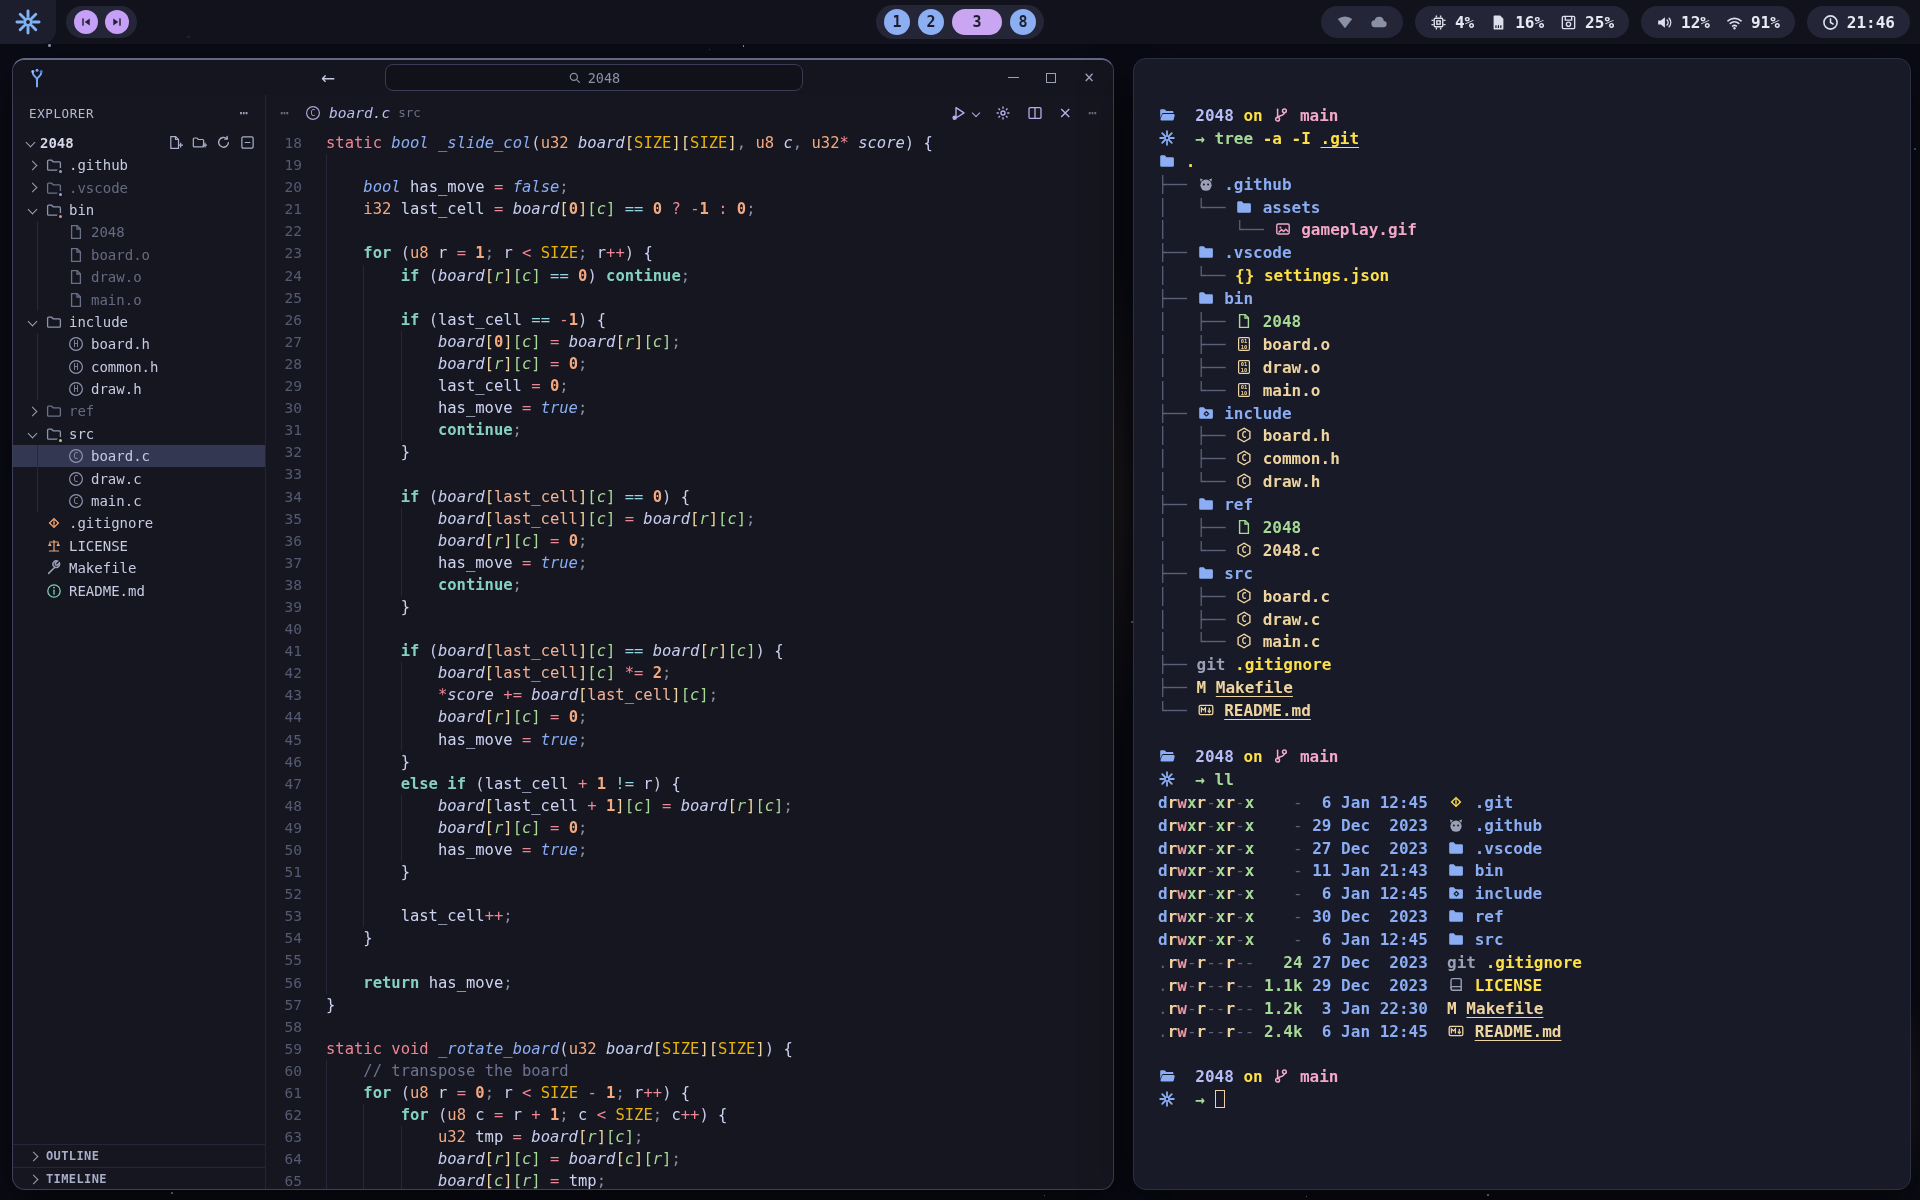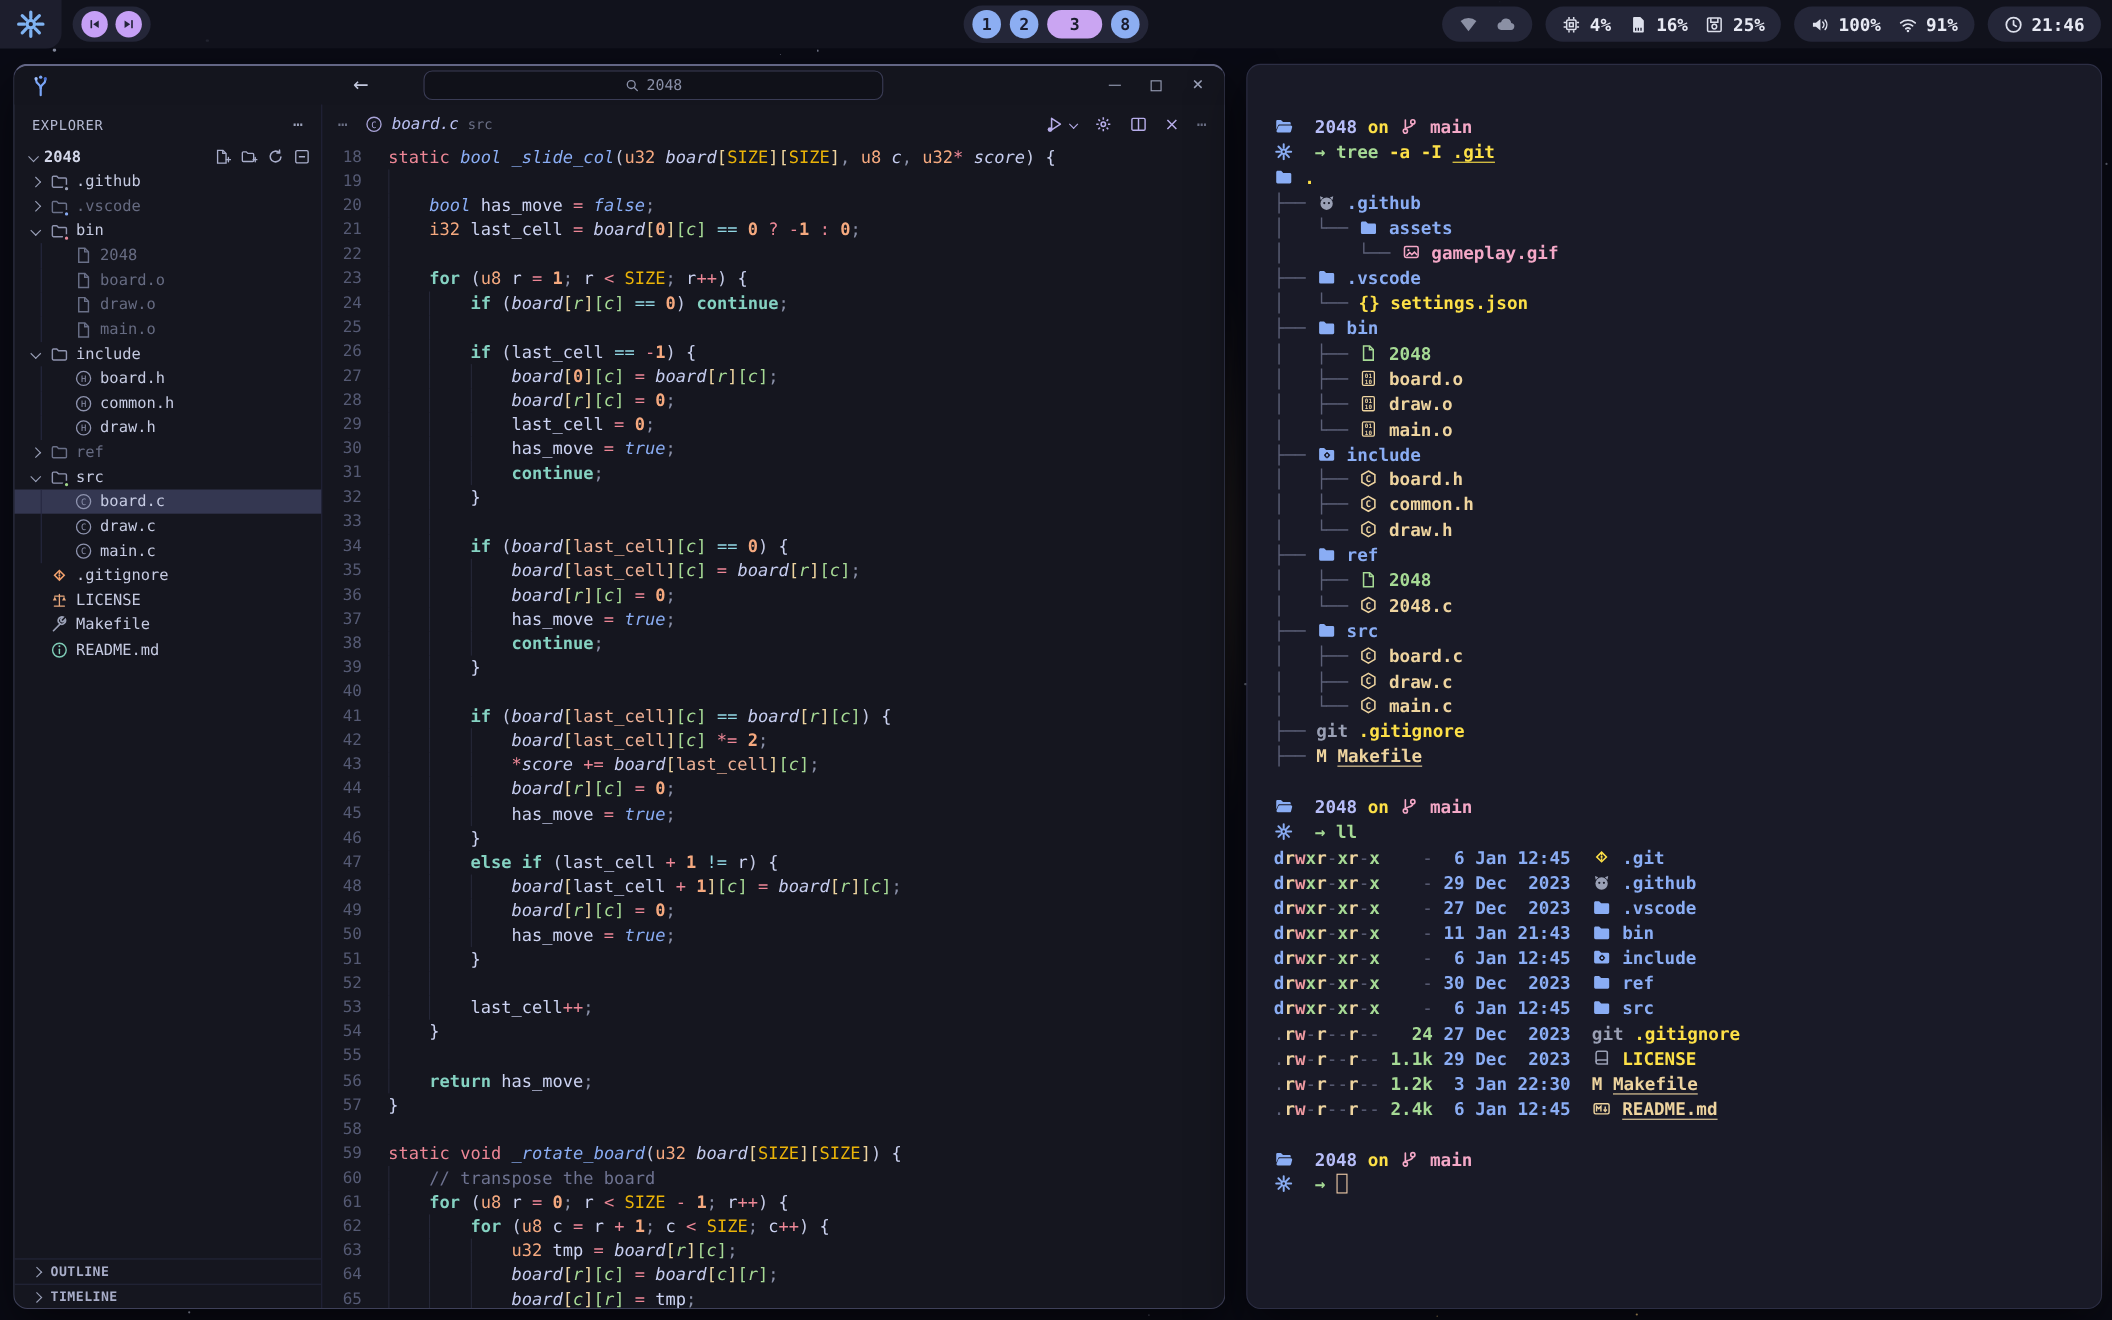--- a/index.html
+++ b/index.html
@@ -60,21 +60,21 @@
     gap:7px;color:#8a90a8;font-size:13.5px;cursor:pointer}
   #searchBox .ti{width:13px;height:13px}
   #winCtrls{position:absolute;right:16px;top:0;height:35px;display:flex;align-items:center;gap:22px}
   .wc{color:#9aa0b8;cursor:pointer;display:flex;align-items:center;justify-content:center;width:16px;height:16px}
   .wc-min i{display:block;width:11px;height:1.4px;background:#9aa0b8}
   .wc-max i{display:block;width:10px;height:10px;border:1.4px solid #9aa0b8}
   .wc-close{font-size:17px;line-height:1}
 
   #vsMain{display:flex;height:1095px}
   
-  #sidebar{width:280px;border-right:1px solid #22243a;position:relative;flex:none}
+  #sidebar{width:253px;border-right:1px solid #22243a;position:relative;flex:none}
   #expHead{height:36px;display:flex;align-items:center;padding:0 16px;color:#b4b9d2;
     font-size:12.5px;letter-spacing:.6px}
   #expHead .dots{margin-left:auto;color:#9aa0b8;font-size:15px;cursor:pointer}
   #rootRow{height:23px;display:flex;align-items:center;padding:0 10px 0 14px;color:#d4d8ea;
     font-weight:bold;font-size:14px;cursor:pointer}
   #rootRow .chev{margin-right:6px}
   #rootActs{margin-left:auto;display:flex;gap:9px}
   #rootActs .ti{width:15px;height:15px;color:#a9aecb;cursor:pointer}
   .chev{width:7px;height:7px;border-right:1.4px solid #9aa0b8;border-bottom:1.4px solid #9aa0b8;
     display:inline-block;flex:none}
@@ -382,21 +382,21 @@
     <div class="pill">
       <span class="mod">
           <span class="ti">
             <svg viewBox="0 0 16 16">
               <path fill="currentColor" d="M2 6.2v3.6h2.6L8.4 13V3L4.6 6.2z"></path>
               <g fill="none" stroke="currentColor" stroke-width="1.3" stroke-linecap="round">
                 <path d="M10.4 5.6a3.4 3.4 0 0 1 0 4.8M12.4 4a6.2 6.2 0 0 1 0 8"></path>
               </g>
             </svg>
           </span>
-          <span>100%</span>
+          <span>12%</span>
         </span>
       <span class="mod">
           <span class="ti">
             <svg viewBox="0 0 16 16">
               <g fill="none" stroke="currentColor" stroke-width="1.5" stroke-linecap="round">
                 <path d="M1.8 6.4a9.6 9.6 0 0 1 12.4 0M4 8.9a6.2 6.2 0 0 1 8 0M6.2 11.4a2.8 2.8 0 0 1 3.6 0"></path>
               </g>
               <circle cx="8" cy="13.4" r="1.1" fill="currentColor"></circle>
             </svg>
           </span>
@@ -968,83 +968,21 @@
           </g>
         </svg></span><span> </span><span class="cy">draw.c</span></div>
     <div class="tl"><span class="cd">│   └── </span><span class="ti cy"><svg viewBox="0 0 16 16">
           <g fill="none" stroke="currentColor" stroke-width="1.4">
             <path d="M8 1.2l5.9 3.4v6.8L8 14.8l-5.9-3.4V4.6z"></path>
             <text x="8" y="11.2" font-size="8.4" font-weight="bold" fill="currentColor" stroke="none" text-anchor="middle">C</text>
           </g>
         </svg></span><span> </span><span class="cy">main.c</span></div>
     <div class="tl"><span class="cd">├── </span><span class="gi b">git</span><span> </span><span class="tx">.gitignore</span></div>
     <div class="tl"><span class="cd">├── </span><span class="cy b">M</span><span> </span><span class="cy b u">Makefile</span></div>
-    <div class="tl"></div>
-    <div class="tl"><span class="ti cb"><svg viewBox="0 0 16 16">
-          <path fill="currentColor" d="M1.2 3.4c0-.7.6-1.2 1.2-1.2h3.1l1.9 1.8h5.8c.7 0 1.2.5 1.2 1.2v.9H4.2c-.6 0-1.1.4-1.3 1L1.2 11z"></path>
-          <path fill="currentColor" d="M4.5 7h10c.8 0 1.4.8 1.2 1.6l-1 3.8c-.2.7-.8 1.1-1.5 1.1H2.7c-.8 0-1.4-.8-1.2-1.6l1.6-4c.2-.5.7-.9 1.4-.9z"></path>
-        </svg></span><span>  </span><span class="lv b">2048</span><span class="tx"> on </span><span class="ti pk"><svg viewBox="0 0 16 16">
-          <g fill="none" stroke="currentColor" stroke-width="1.5" stroke-linecap="round">
-            <path d="M4.6 2.2v7.4"></path>
-            <circle cx="4.6" cy="12.2" r="1.9"></circle>
-            <circle cx="11.4" cy="3.8" r="1.9"></circle>
-            <path d="M11.4 5.8c0 3.4-6.8 2.4-6.8 5"></path>
-          </g>
-        </svg></span><span> </span><span class="pk b">main</span></div>
-    <div class="tl"><span class="ti cb"><svg viewBox="0 0 16 16">
-          <g fill="none" stroke="currentColor" stroke-width="1.8" stroke-linecap="round">
-            <circle cx="8" cy="8" r="2.1"></circle>
-            <path d="M8 1.2v3.2M8 11.6v3.2M1.2 8h3.2M11.6 8h3.2M3.2 3.2l2.3 2.3M10.5 10.5l2.3 2.3M12.8 3.2l-2.3 2.3M5.5 10.5l-2.3 2.3"></path>
-          </g>
-        </svg></span><span>  </span><span class="ag">→</span><span> </span><span class="cg">ll</span></div>
-    <div class="tl"><span class="cb b">d</span><span class="cy">r</span><span class="cr">w</span><span class="cg">x</span><span class="cy">r</span><span class="cd">-</span><span class="cg">x</span><span class="cy">r</span><span class="cd">-</span><span class="cg">x</span><span class="cd">    -</span><span> </span><span class="cb"> 6 Jan 12:45</span><span>  </span><span class="ti tx"><svg viewBox="0 0 16 16">
-          <g fill="none" stroke="currentColor" stroke-width="1.4">
-            <rect x="4.9" y="4.9" width="6.2" height="6.2" transform="rotate(45 8 8)"></rect>
-            <circle cx="8" cy="8" r="1" fill="currentColor" stroke="none"></circle>
-            <path d="M8 4.4v2.4M8 9.2v2.4"></path>
-          </g>
-        </svg></span><span> </span><span class="cb b">.git</span></div>
-    <div class="tl"><span class="cb b">d</span><span class="cy">r</span><span class="cr">w</span><span class="cg">x</span><span class="cy">r</span><span class="cd">-</span><span class="cg">x</span><span class="cy">r</span><span class="cd">-</span><span class="cg">x</span><span class="cd">    -</span><span> </span><span class="cb">29 Dec  2023</span><span>  </span><span class="ti gi"><svg viewBox="0 0 16 16">
-          <g fill="currentColor">
-            <circle cx="8" cy="9.2" r="5.6"></circle>
-            <path d="M2.6 5.8 2 2.4l3 1.2zM13.4 5.8l.6-3.4-3 1.2z"></path>
-          </g>
-          <g fill="#191a28">
-            <circle cx="5.9" cy="8.6" r="1"></circle>
-            <circle cx="10.1" cy="8.6" r="1"></circle>
-          </g>
-        </svg></span><span> </span><span class="cb b">.github</span></div>
-    <div class="tl"><span class="cb b">d</span><span class="cy">r</span><span class="cr">w</span><span class="cg">x</span><span class="cy">r</span><span class="cd">-</span><span class="cg">x</span><span class="cy">r</span><span class="cd">-</span><span class="cg">x</span><span class="cd">    -</span><span> </span><span class="cb">27 Dec  2023</span><span>  </span><span class="ti cb"><svg viewBox="0 0 16 16">
-          <path fill="currentColor" d="M1.2 3.6c0-.7.6-1.3 1.3-1.3h3.2l1.9 1.9h6a1.3 1.3 0 0 1 1.3 1.3v7a1.3 1.3 0 0 1-1.3 1.3H2.5a1.3 1.3 0 0 1-1.3-1.3z"></path>
-        </svg></span><span> </span><span class="cb b">.vscode</span></div>
-    <div class="tl"><span class="cb b">d</span><span class="cy">r</span><span class="cr">w</span><span class="cg">x</span><span class="cy">r</span><span class="cd">-</span><span class="cg">x</span><span class="cy">r</span><span class="cd">-</span><span class="cg">x</span><span class="cd">    -</span><span> </span><span class="cb">11 Jan 21:43</span><span>  </span><span class="ti cb"><svg viewBox="0 0 16 16">
-          <path fill="currentColor" d="M1.2 3.6c0-.7.6-1.3 1.3-1.3h3.2l1.9 1.9h6a1.3 1.3 0 0 1 1.3 1.3v7a1.3 1.3 0 0 1-1.3 1.3H2.5a1.3 1.3 0 0 1-1.3-1.3z"></path>
-        </svg></span><span> </span><span class="cb b">bin</span></div>
-    <div class="tl"><span class="cb b">d</span><span class="cy">r</span><span class="cr">w</span><span class="cg">x</span><span class="cy">r</span><span class="cd">-</span><span class="cg">x</span><span class="cy">r</span><span class="cd">-</span><span class="cg">x</span><span class="cd">    -</span><span> </span><span class="cb"> 6 Jan 12:45</span><span>  </span><span class="ti cb"><svg viewBox="0 0 16 16">
-          <path fill="currentColor" d="M1.2 3.6c0-.7.6-1.3 1.3-1.3h3.2l1.9 1.9h6a1.3 1.3 0 0 1 1.3 1.3v7a1.3 1.3 0 0 1-1.3 1.3H2.5a1.3 1.3 0 0 1-1.3-1.3z"></path>
-          <g stroke="#191a28" stroke-width="1.2" fill="none">
-            <circle cx="8.4" cy="8.8" r="1.7"></circle>
-            <path d="M8.4 6v1.1M8.4 10.5v1.1M5.6 8.8h1.1M10.1 8.8h1.1"></path>
-          </g>
-        </svg></span><span> </span><span class="cb b">include</span></div>
-    <div class="tl"><span class="cb b">d</span><span class="cy">r</span><span class="cr">w</span><span class="cg">x</span><span class="cy">r</span><span class="cd">-</span><span class="cg">x</span><span class="cy">r</span><span class="cd">-</span><span class="cg">x</span><span class="cd">    -</span><span> </span><span class="cb">30 Dec  2023</span><span>  </span><span class="ti cb"><svg viewBox="0 0 16 16">
-          <path fill="currentColor" d="M1.2 3.6c0-.7.6-1.3 1.3-1.3h3.2l1.9 1.9h6a1.3 1.3 0 0 1 1.3 1.3v7a1.3 1.3 0 0 1-1.3 1.3H2.5a1.3 1.3 0 0 1-1.3-1.3z"></path>
-        </svg></span><span> </span><span class="cb b">ref</span></div>
-    <div class="tl"><span class="cb b">d</span><span class="cy">r</span><span class="cr">w</span><span class="cg">x</span><span class="cy">r</span><span class="cd">-</span><span class="cg">x</span><span class="cy">r</span><span class="cd">-</span><span class="cg">x</span><span class="cd">    -</span><span> </span><span class="cb"> 6 Jan 12:45</span><span>  </span><span class="ti cb"><svg viewBox="0 0 16 16">
-          <path fill="currentColor" d="M1.2 3.6c0-.7.6-1.3 1.3-1.3h3.2l1.9 1.9h6a1.3 1.3 0 0 1 1.3 1.3v7a1.3 1.3 0 0 1-1.3 1.3H2.5a1.3 1.3 0 0 1-1.3-1.3z"></path>
-        </svg></span><span> </span><span class="cb b">src</span></div>
-    <div class="tl"><span class="cd">.</span><span class="cy">r</span><span class="cr">w</span><span class="cd">-</span><span class="cy">r</span><span class="cd">-</span><span class="cd">-</span><span class="cy">r</span><span class="cd">-</span><span class="cd">-</span><span class="cg b">   24</span><span> </span><span class="cb">27 Dec  2023</span><span>  </span><span class="gi b">git</span><span> </span><span class="tx">.gitignore</span></div>
-    <div class="tl"><span class="cd">.</span><span class="cy">r</span><span class="cr">w</span><span class="cd">-</span><span class="cy">r</span><span class="cd">-</span><span class="cd">-</span><span class="cy">r</span><span class="cd">-</span><span class="cd">-</span><span class="cg b"> 1.1k</span><span> </span><span class="cb">29 Dec  2023</span><span>  </span><span class="ti gi"><svg viewBox="0 0 16 16">
-          <g fill="none" stroke="currentColor" stroke-width="1.4">
-            <path d="M4.6 1.6H12a1.2 1.2 0 0 1 1.2 1.2v10.4H4.8A1.8 1.8 0 0 1 3 11.4V3.4a1.8 1.8 0 0 1 1.6-1.8z"></path>
-            <path d="M3 11.4a1.8 1.8 0 0 1 1.8-1.8h8.4"></path>
-          </g>
-        </svg></span><span> </span><span class="tx">LICENSE</span></div>
-    <div class="tl"><span class="cd">.</span><span class="cy">r</span><span class="cr">w</span><span class="cd">-</span><span class="cy">r</span><span class="cd">-</span><span class="cd">-</span><span class="cy">r</span><span class="cd">-</span><span class="cd">-</span><span class="cg b"> 1.2k</span><span> </span><span class="cb"> 3 Jan 22:30</span><span>  </span><span class="cy b">M</span><span> </span><span class="cy b u">Makefile</span></div>
-    <div class="tl"><span class="cd">.</span><span class="cy">r</span><span class="cr">w</span><span class="cd">-</span><span class="cy">r</span><span class="cd">-</span><span class="cd">-</span><span class="cy">r</span><span class="cd">-</span><span class="cd">-</span><span class="cg b"> 2.4k</span><span> </span><span class="cb"> 6 Jan 12:45</span><span>  </span><span class="ti cy"><svg viewBox="0 0 16 16">
+    <div class="tl"><span class="cd">└── </span><span class="ti cy"><svg viewBox="0 0 16 16">
           <g fill="none" stroke="currentColor" stroke-width="1.3">
             <rect x="1.2" y="3.4" width="13.6" height="9.2" rx="1.4"></rect>
             <path d="M3.4 10.4V5.8l2 2.1 2-2.1v4.6"></path>
             <path d="M11.3 5.8v3M9.8 8.6l1.5 1.8 1.5-1.8"></path>
           </g>
         </svg></span><span> </span><span class="cy b u">README.md</span></div>
     <div class="tl"></div>
     <div class="tl"><span class="ti cb"><svg viewBox="0 0 16 16">
           <path fill="currentColor" d="M1.2 3.4c0-.7.6-1.2 1.2-1.2h3.1l1.9 1.8h5.8c.7 0 1.2.5 1.2 1.2v.9H4.2c-.6 0-1.1.4-1.3 1L1.2 11z"></path>
           <path fill="currentColor" d="M4.5 7h10c.8 0 1.4.8 1.2 1.6l-1 3.8c-.2.7-.8 1.1-1.5 1.1H2.7c-.8 0-1.4-.8-1.2-1.6l1.6-4c.2-.5.7-.9 1.4-.9z"></path>
@@ -1054,14 +992,83 @@
             <circle cx="4.6" cy="12.2" r="1.9"></circle>
             <circle cx="11.4" cy="3.8" r="1.9"></circle>
             <path d="M11.4 5.8c0 3.4-6.8 2.4-6.8 5"></path>
           </g>
         </svg></span><span> </span><span class="pk b">main</span></div>
     <div class="tl"><span class="ti cb"><svg viewBox="0 0 16 16">
           <g fill="none" stroke="currentColor" stroke-width="1.8" stroke-linecap="round">
             <circle cx="8" cy="8" r="2.1"></circle>
             <path d="M8 1.2v3.2M8 11.6v3.2M1.2 8h3.2M11.6 8h3.2M3.2 3.2l2.3 2.3M10.5 10.5l2.3 2.3M12.8 3.2l-2.3 2.3M5.5 10.5l-2.3 2.3"></path>
           </g>
+        </svg></span><span>  </span><span class="ag">→</span><span> </span><span class="cg">ll</span></div>
+    <div class="tl"><span class="cb b">d</span><span class="cy">r</span><span class="cr">w</span><span class="cg">x</span><span class="cy">r</span><span class="cd">-</span><span class="cg">x</span><span class="cy">r</span><span class="cd">-</span><span class="cg">x</span><span class="cd">    -</span><span> </span><span class="cb"> 6 Jan 12:45</span><span>  </span><span class="ti tx"><svg viewBox="0 0 16 16">
+          <g fill="none" stroke="currentColor" stroke-width="1.4">
+            <rect x="4.9" y="4.9" width="6.2" height="6.2" transform="rotate(45 8 8)"></rect>
+            <circle cx="8" cy="8" r="1" fill="currentColor" stroke="none"></circle>
+            <path d="M8 4.4v2.4M8 9.2v2.4"></path>
+          </g>
+        </svg></span><span> </span><span class="cb b">.git</span></div>
+    <div class="tl"><span class="cb b">d</span><span class="cy">r</span><span class="cr">w</span><span class="cg">x</span><span class="cy">r</span><span class="cd">-</span><span class="cg">x</span><span class="cy">r</span><span class="cd">-</span><span class="cg">x</span><span class="cd">    -</span><span> </span><span class="cb">29 Dec  2023</span><span>  </span><span class="ti gi"><svg viewBox="0 0 16 16">
+          <g fill="currentColor">
+            <circle cx="8" cy="9.2" r="5.6"></circle>
+            <path d="M2.6 5.8 2 2.4l3 1.2zM13.4 5.8l.6-3.4-3 1.2z"></path>
+          </g>
+          <g fill="#191a28">
+            <circle cx="5.9" cy="8.6" r="1"></circle>
+            <circle cx="10.1" cy="8.6" r="1"></circle>
+          </g>
+        </svg></span><span> </span><span class="cb b">.github</span></div>
+    <div class="tl"><span class="cb b">d</span><span class="cy">r</span><span class="cr">w</span><span class="cg">x</span><span class="cy">r</span><span class="cd">-</span><span class="cg">x</span><span class="cy">r</span><span class="cd">-</span><span class="cg">x</span><span class="cd">    -</span><span> </span><span class="cb">27 Dec  2023</span><span>  </span><span class="ti cb"><svg viewBox="0 0 16 16">
+          <path fill="currentColor" d="M1.2 3.6c0-.7.6-1.3 1.3-1.3h3.2l1.9 1.9h6a1.3 1.3 0 0 1 1.3 1.3v7a1.3 1.3 0 0 1-1.3 1.3H2.5a1.3 1.3 0 0 1-1.3-1.3z"></path>
+        </svg></span><span> </span><span class="cb b">.vscode</span></div>
+    <div class="tl"><span class="cb b">d</span><span class="cy">r</span><span class="cr">w</span><span class="cg">x</span><span class="cy">r</span><span class="cd">-</span><span class="cg">x</span><span class="cy">r</span><span class="cd">-</span><span class="cg">x</span><span class="cd">    -</span><span> </span><span class="cb">11 Jan 21:43</span><span>  </span><span class="ti cb"><svg viewBox="0 0 16 16">
+          <path fill="currentColor" d="M1.2 3.6c0-.7.6-1.3 1.3-1.3h3.2l1.9 1.9h6a1.3 1.3 0 0 1 1.3 1.3v7a1.3 1.3 0 0 1-1.3 1.3H2.5a1.3 1.3 0 0 1-1.3-1.3z"></path>
+        </svg></span><span> </span><span class="cb b">bin</span></div>
+    <div class="tl"><span class="cb b">d</span><span class="cy">r</span><span class="cr">w</span><span class="cg">x</span><span class="cy">r</span><span class="cd">-</span><span class="cg">x</span><span class="cy">r</span><span class="cd">-</span><span class="cg">x</span><span class="cd">    -</span><span> </span><span class="cb"> 6 Jan 12:45</span><span>  </span><span class="ti cb"><svg viewBox="0 0 16 16">
+          <path fill="currentColor" d="M1.2 3.6c0-.7.6-1.3 1.3-1.3h3.2l1.9 1.9h6a1.3 1.3 0 0 1 1.3 1.3v7a1.3 1.3 0 0 1-1.3 1.3H2.5a1.3 1.3 0 0 1-1.3-1.3z"></path>
+          <g stroke="#191a28" stroke-width="1.2" fill="none">
+            <circle cx="8.4" cy="8.8" r="1.7"></circle>
+            <path d="M8.4 6v1.1M8.4 10.5v1.1M5.6 8.8h1.1M10.1 8.8h1.1"></path>
+          </g>
+        </svg></span><span> </span><span class="cb b">include</span></div>
+    <div class="tl"><span class="cb b">d</span><span class="cy">r</span><span class="cr">w</span><span class="cg">x</span><span class="cy">r</span><span class="cd">-</span><span class="cg">x</span><span class="cy">r</span><span class="cd">-</span><span class="cg">x</span><span class="cd">    -</span><span> </span><span class="cb">30 Dec  2023</span><span>  </span><span class="ti cb"><svg viewBox="0 0 16 16">
+          <path fill="currentColor" d="M1.2 3.6c0-.7.6-1.3 1.3-1.3h3.2l1.9 1.9h6a1.3 1.3 0 0 1 1.3 1.3v7a1.3 1.3 0 0 1-1.3 1.3H2.5a1.3 1.3 0 0 1-1.3-1.3z"></path>
+        </svg></span><span> </span><span class="cb b">ref</span></div>
+    <div class="tl"><span class="cb b">d</span><span class="cy">r</span><span class="cr">w</span><span class="cg">x</span><span class="cy">r</span><span class="cd">-</span><span class="cg">x</span><span class="cy">r</span><span class="cd">-</span><span class="cg">x</span><span class="cd">    -</span><span> </span><span class="cb"> 6 Jan 12:45</span><span>  </span><span class="ti cb"><svg viewBox="0 0 16 16">
+          <path fill="currentColor" d="M1.2 3.6c0-.7.6-1.3 1.3-1.3h3.2l1.9 1.9h6a1.3 1.3 0 0 1 1.3 1.3v7a1.3 1.3 0 0 1-1.3 1.3H2.5a1.3 1.3 0 0 1-1.3-1.3z"></path>
+        </svg></span><span> </span><span class="cb b">src</span></div>
+    <div class="tl"><span class="cd">.</span><span class="cy">r</span><span class="cr">w</span><span class="cd">-</span><span class="cy">r</span><span class="cd">-</span><span class="cd">-</span><span class="cy">r</span><span class="cd">-</span><span class="cd">-</span><span class="cg b">   24</span><span> </span><span class="cb">27 Dec  2023</span><span>  </span><span class="gi b">git</span><span> </span><span class="tx">.gitignore</span></div>
+    <div class="tl"><span class="cd">.</span><span class="cy">r</span><span class="cr">w</span><span class="cd">-</span><span class="cy">r</span><span class="cd">-</span><span class="cd">-</span><span class="cy">r</span><span class="cd">-</span><span class="cd">-</span><span class="cg b"> 1.1k</span><span> </span><span class="cb">29 Dec  2023</span><span>  </span><span class="ti gi"><svg viewBox="0 0 16 16">
+          <g fill="none" stroke="currentColor" stroke-width="1.4">
+            <path d="M4.6 1.6H12a1.2 1.2 0 0 1 1.2 1.2v10.4H4.8A1.8 1.8 0 0 1 3 11.4V3.4a1.8 1.8 0 0 1 1.6-1.8z"></path>
+            <path d="M3 11.4a1.8 1.8 0 0 1 1.8-1.8h8.4"></path>
+          </g>
+        </svg></span><span> </span><span class="tx">LICENSE</span></div>
+    <div class="tl"><span class="cd">.</span><span class="cy">r</span><span class="cr">w</span><span class="cd">-</span><span class="cy">r</span><span class="cd">-</span><span class="cd">-</span><span class="cy">r</span><span class="cd">-</span><span class="cd">-</span><span class="cg b"> 1.2k</span><span> </span><span class="cb"> 3 Jan 22:30</span><span>  </span><span class="cy b">M</span><span> </span><span class="cy b u">Makefile</span></div>
+    <div class="tl"><span class="cd">.</span><span class="cy">r</span><span class="cr">w</span><span class="cd">-</span><span class="cy">r</span><span class="cd">-</span><span class="cd">-</span><span class="cy">r</span><span class="cd">-</span><span class="cd">-</span><span class="cg b"> 2.4k</span><span> </span><span class="cb"> 6 Jan 12:45</span><span>  </span><span class="ti cy"><svg viewBox="0 0 16 16">
+          <g fill="none" stroke="currentColor" stroke-width="1.3">
+            <rect x="1.2" y="3.4" width="13.6" height="9.2" rx="1.4"></rect>
+            <path d="M3.4 10.4V5.8l2 2.1 2-2.1v4.6"></path>
+            <path d="M11.3 5.8v3M9.8 8.6l1.5 1.8 1.5-1.8"></path>
+          </g>
+        </svg></span><span> </span><span class="cy b u">README.md</span></div>
+    <div class="tl"></div>
+    <div class="tl"><span class="ti cb"><svg viewBox="0 0 16 16">
+          <path fill="currentColor" d="M1.2 3.4c0-.7.6-1.2 1.2-1.2h3.1l1.9 1.8h5.8c.7 0 1.2.5 1.2 1.2v.9H4.2c-.6 0-1.1.4-1.3 1L1.2 11z"></path>
+          <path fill="currentColor" d="M4.5 7h10c.8 0 1.4.8 1.2 1.6l-1 3.8c-.2.7-.8 1.1-1.5 1.1H2.7c-.8 0-1.4-.8-1.2-1.6l1.6-4c.2-.5.7-.9 1.4-.9z"></path>
+        </svg></span><span>  </span><span class="lv b">2048</span><span class="tx"> on </span><span class="ti pk"><svg viewBox="0 0 16 16">
+          <g fill="none" stroke="currentColor" stroke-width="1.5" stroke-linecap="round">
+            <path d="M4.6 2.2v7.4"></path>
+            <circle cx="4.6" cy="12.2" r="1.9"></circle>
+            <circle cx="11.4" cy="3.8" r="1.9"></circle>
+            <path d="M11.4 5.8c0 3.4-6.8 2.4-6.8 5"></path>
+          </g>
+        </svg></span><span> </span><span class="pk b">main</span></div>
+    <div class="tl"><span class="ti cb"><svg viewBox="0 0 16 16">
+          <g fill="none" stroke="currentColor" stroke-width="1.8" stroke-linecap="round">
+            <circle cx="8" cy="8" r="2.1"></circle>
+            <path d="M8 1.2v3.2M8 11.6v3.2M1.2 8h3.2M11.6 8h3.2M3.2 3.2l2.3 2.3M10.5 10.5l2.3 2.3M12.8 3.2l-2.3 2.3M5.5 10.5l-2.3 2.3"></path>
+          </g>
         </svg></span><span>  </span><span class="ag">→ </span><span class="cu"></span></div>
   </div>
 
 </body></html>

